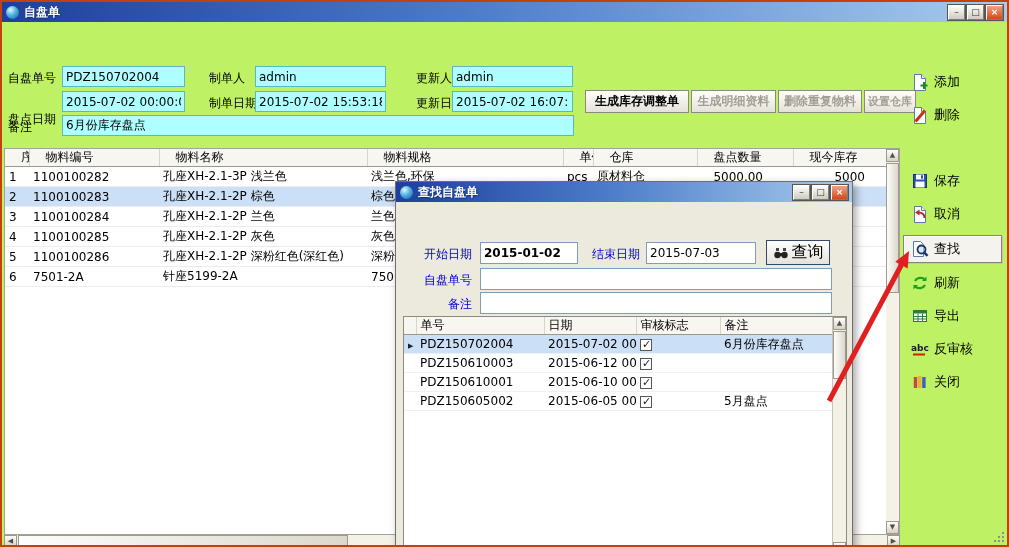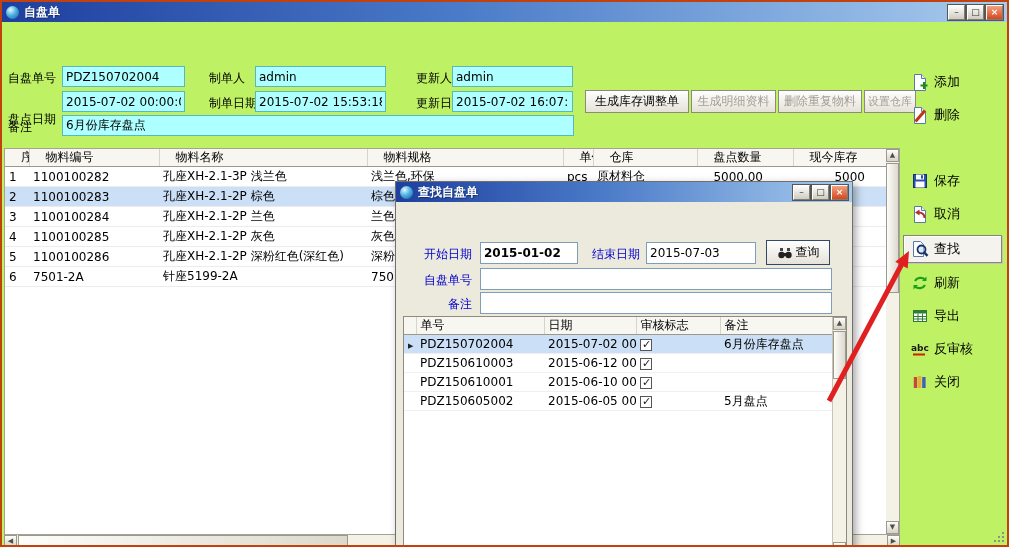--- a/index.html
+++ b/index.html
@@ -25,21 +25,21 @@
   .stamp { position:absolute; left:4px; top:22px; width:122px; height:30px;
     border:2px solid var(--stamp-red,#FF0000); padding:0 2px; z-index:4; }
   .stamp-status { color:var(--stamp-red,#FF0000); font-size:13px; font-weight:bold; line-height:15px; }
   .stamp-detail { color:var(--stamp-red,#FF0000); font-size:10px; line-height:11px; }
 
   
   .flabel { position:absolute; font-size:12px; color:#000; white-space:nowrap; }
   .cyfield { position:absolute; height:21px; background:var(--field-bg,#AEFFFF);
     border:1px solid #58B8C0; font-size:12px; padding:0 3px; font-family:"DejaVu Sans",sans-serif; color:#000; }
   .abtn { position:absolute; height:23px; background:linear-gradient(#FEFEFE,#E5E2D8);
-    border:1px solid #8E8A7B; font-size:12px; font-family:"DejaVu Sans",sans-serif; cursor:pointer; color:#000; white-space:nowrap; }
+    border:1px solid #8E8A7B; font-size:12px; font-family:"DejaVu Sans",sans-serif; cursor:pointer; color:#000; white-space:nowrap;font-weight:bold; }
   .abtn.disabled { color:#A29E94; }
 
   
   .grid-wrap { position:absolute; left:2px; top:146px; width:896px; height:387px;
     background:#fff; border:1px solid #A7A394; }
   table.grid { border-collapse:collapse; table-layout:fixed; width:882px; font-size:12px; }
   table.grid th { font-weight:normal; text-align:left; height:17px; padding:0 16px;
     background:#F7F6F1; border-right:1px solid #D8D5C8; border-bottom:1px solid #9C988A;
     white-space:nowrap; overflow:hidden; }
   table.grid td { height:20px; padding:0 4px; border-bottom:1px solid #ECECEC;
@@ -68,21 +68,21 @@
     box-shadow:inset 1px 1px 0 #fff, 1px 1px 0 #C6C2B4; }
 
   
   .dialog { position:absolute; left:393px; top:179px; width:458px; height:378px;
     background:#ECE9DD; border:1px solid #6F6F6F; box-shadow:3px 3px 8px rgba(0,0,0,.35); z-index:10; }
   .dialog .titlebar { height:20px; }
   .dlg-label { position:absolute; color:var(--label-blue,#0000CC); font-weight:normal; font-size:12px; white-space:nowrap; }
   .dlg-input { position:absolute; height:22px; border:1px solid #7F9DB9; background:#fff;
     font-size:12px; padding:0 3px; font-family:"DejaVu Sans",sans-serif; }
   .dlg-query { position:absolute; left:370px; top:58px; width:64px; height:25px;
-    background:linear-gradient(#FEFEFE,#E5E2D8); border:1px solid #35466B; font-size:12px;
+    background:linear-gradient(#FEFEFE,#E5E2D8); border:1px solid #35466B; font-size:16px;
     display:flex; align-items:center; justify-content:center; gap:3px; cursor:pointer; }
   .dlg-panel { position:absolute; left:7px; top:134px; width:444px; height:240px;
     background:#fff; border:1px solid #8F8B7D; }
   table.dgrid { border-collapse:collapse; table-layout:fixed; width:429px; font-size:12px; }
   table.dgrid th { font-weight:normal; text-align:left; height:17px; padding:0 4px;
     background:#F7F6F1; border-right:1px solid #D8D5C8; border-bottom:1px solid #9C988A;
     white-space:nowrap; overflow:hidden; }
   table.dgrid td { height:19px; padding:0 4px; white-space:nowrap; overflow:hidden;
     border-bottom:1px solid #F0F0F0; }
   table.dgrid tr.selected td { background:var(--row-selected,#CBDFF6); }

